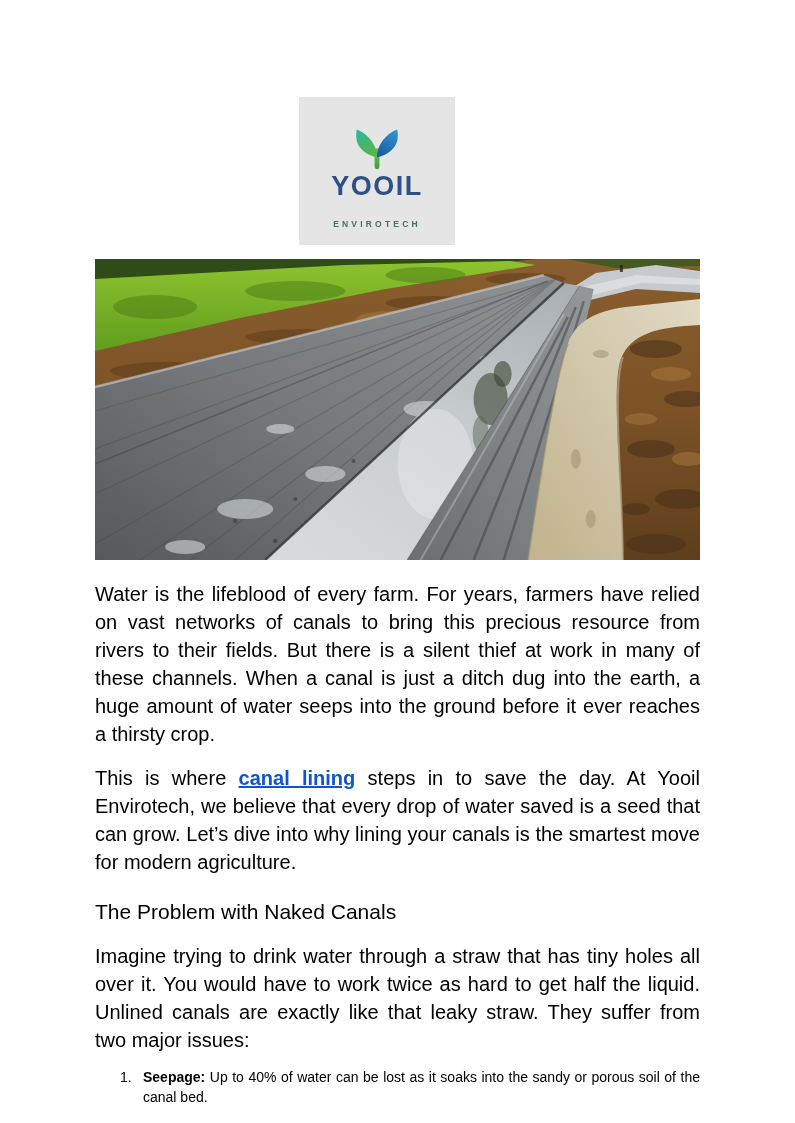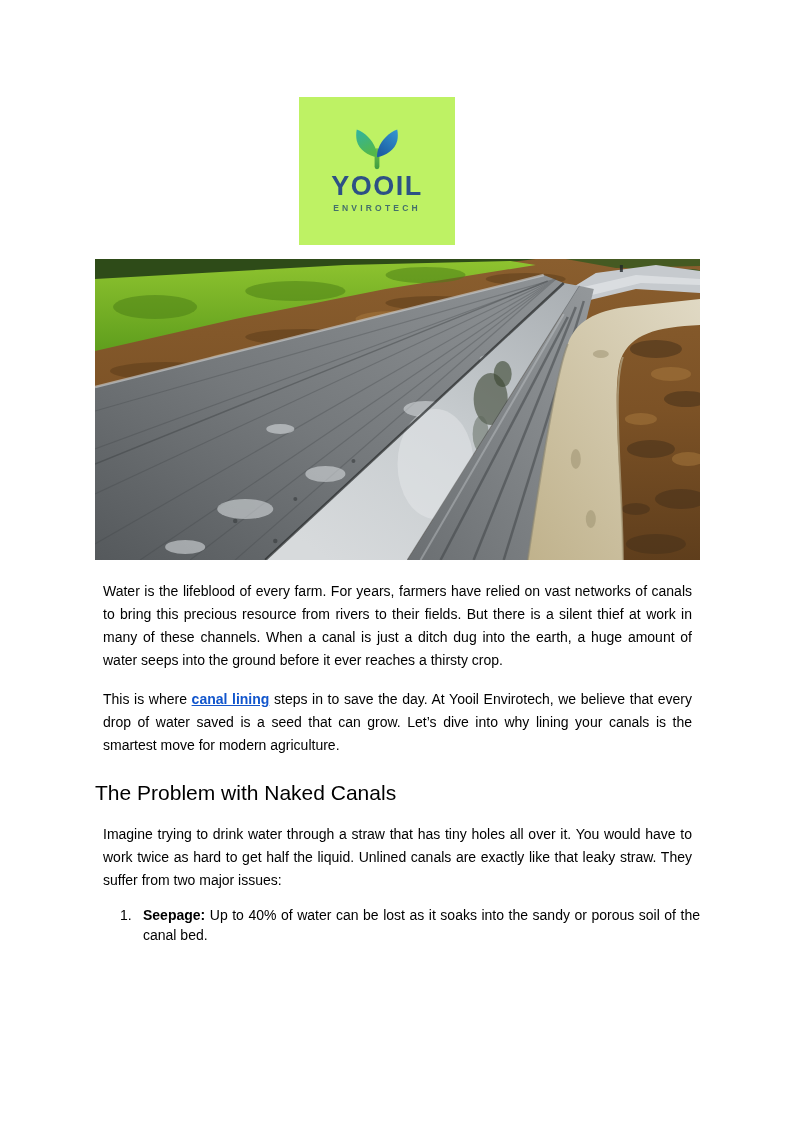--- a/index.html
+++ b/index.html
@@ -6,46 +6,46 @@
   body{
     width:795px;height:1123px;background:#ffffff;
     font-family:"Liberation Sans","DejaVu Sans",sans-serif;
     color:#000;overflow:hidden;
   }
   .page{width:605px;margin:0;padding-left:95px;}
 
   
   .logo-box{
     width:156px;height:148px;margin-top:97px;margin-left:204px;
-    background:#bef264;display:flex;flex-direction:column;align-items:center;
+    background:#e5e5e5;display:flex;flex-direction:column;align-items:center;
     padding-top:30px;box-sizing:border-box;
   }
   .logo-icon{width:60px;height:44px;display:block;}
   .logo-brand{
     font-weight:700;font-size:27px;letter-spacing:1.5px;color:#2d5185;
     line-height:1;margin-top:2px;
   }
   .logo-sub{
     font-size:8.5px;letter-spacing:3.2px;color:#44706a;font-weight:600;
-    margin-top:4px;line-height:1;
+    margin-top:20px;line-height:1;
   }
 
   
   .doc-title{
     font-size:32px;line-height:45px;color:#000;margin-top:10px;font-weight:400;
   }
   .doc-title .t-line1{text-align:justify;text-align-last:justify;}
   .doc-title .t-line2{text-align:left;}
 
   
   .hero{margin-top:14px;width:605px;height:301px;display:block;}
 
   
   .para{
-    font-size:14px;line-height:23px;text-align:justify;margin:8px;
+    font-size:20px;line-height:28px;text-align:justify;margin:0;
     margin-top:20px;
   }
   .para.p2{margin-top:16px;}
   .para.p3{margin-top:16px;}
   a.doclink{color:#1155cc;font-weight:700;text-decoration:underline;cursor:pointer;}
 
   .h2{
     font-size:21px;line-height:28px;font-weight:400;color:#000;
     margin-top:22px;
   }

